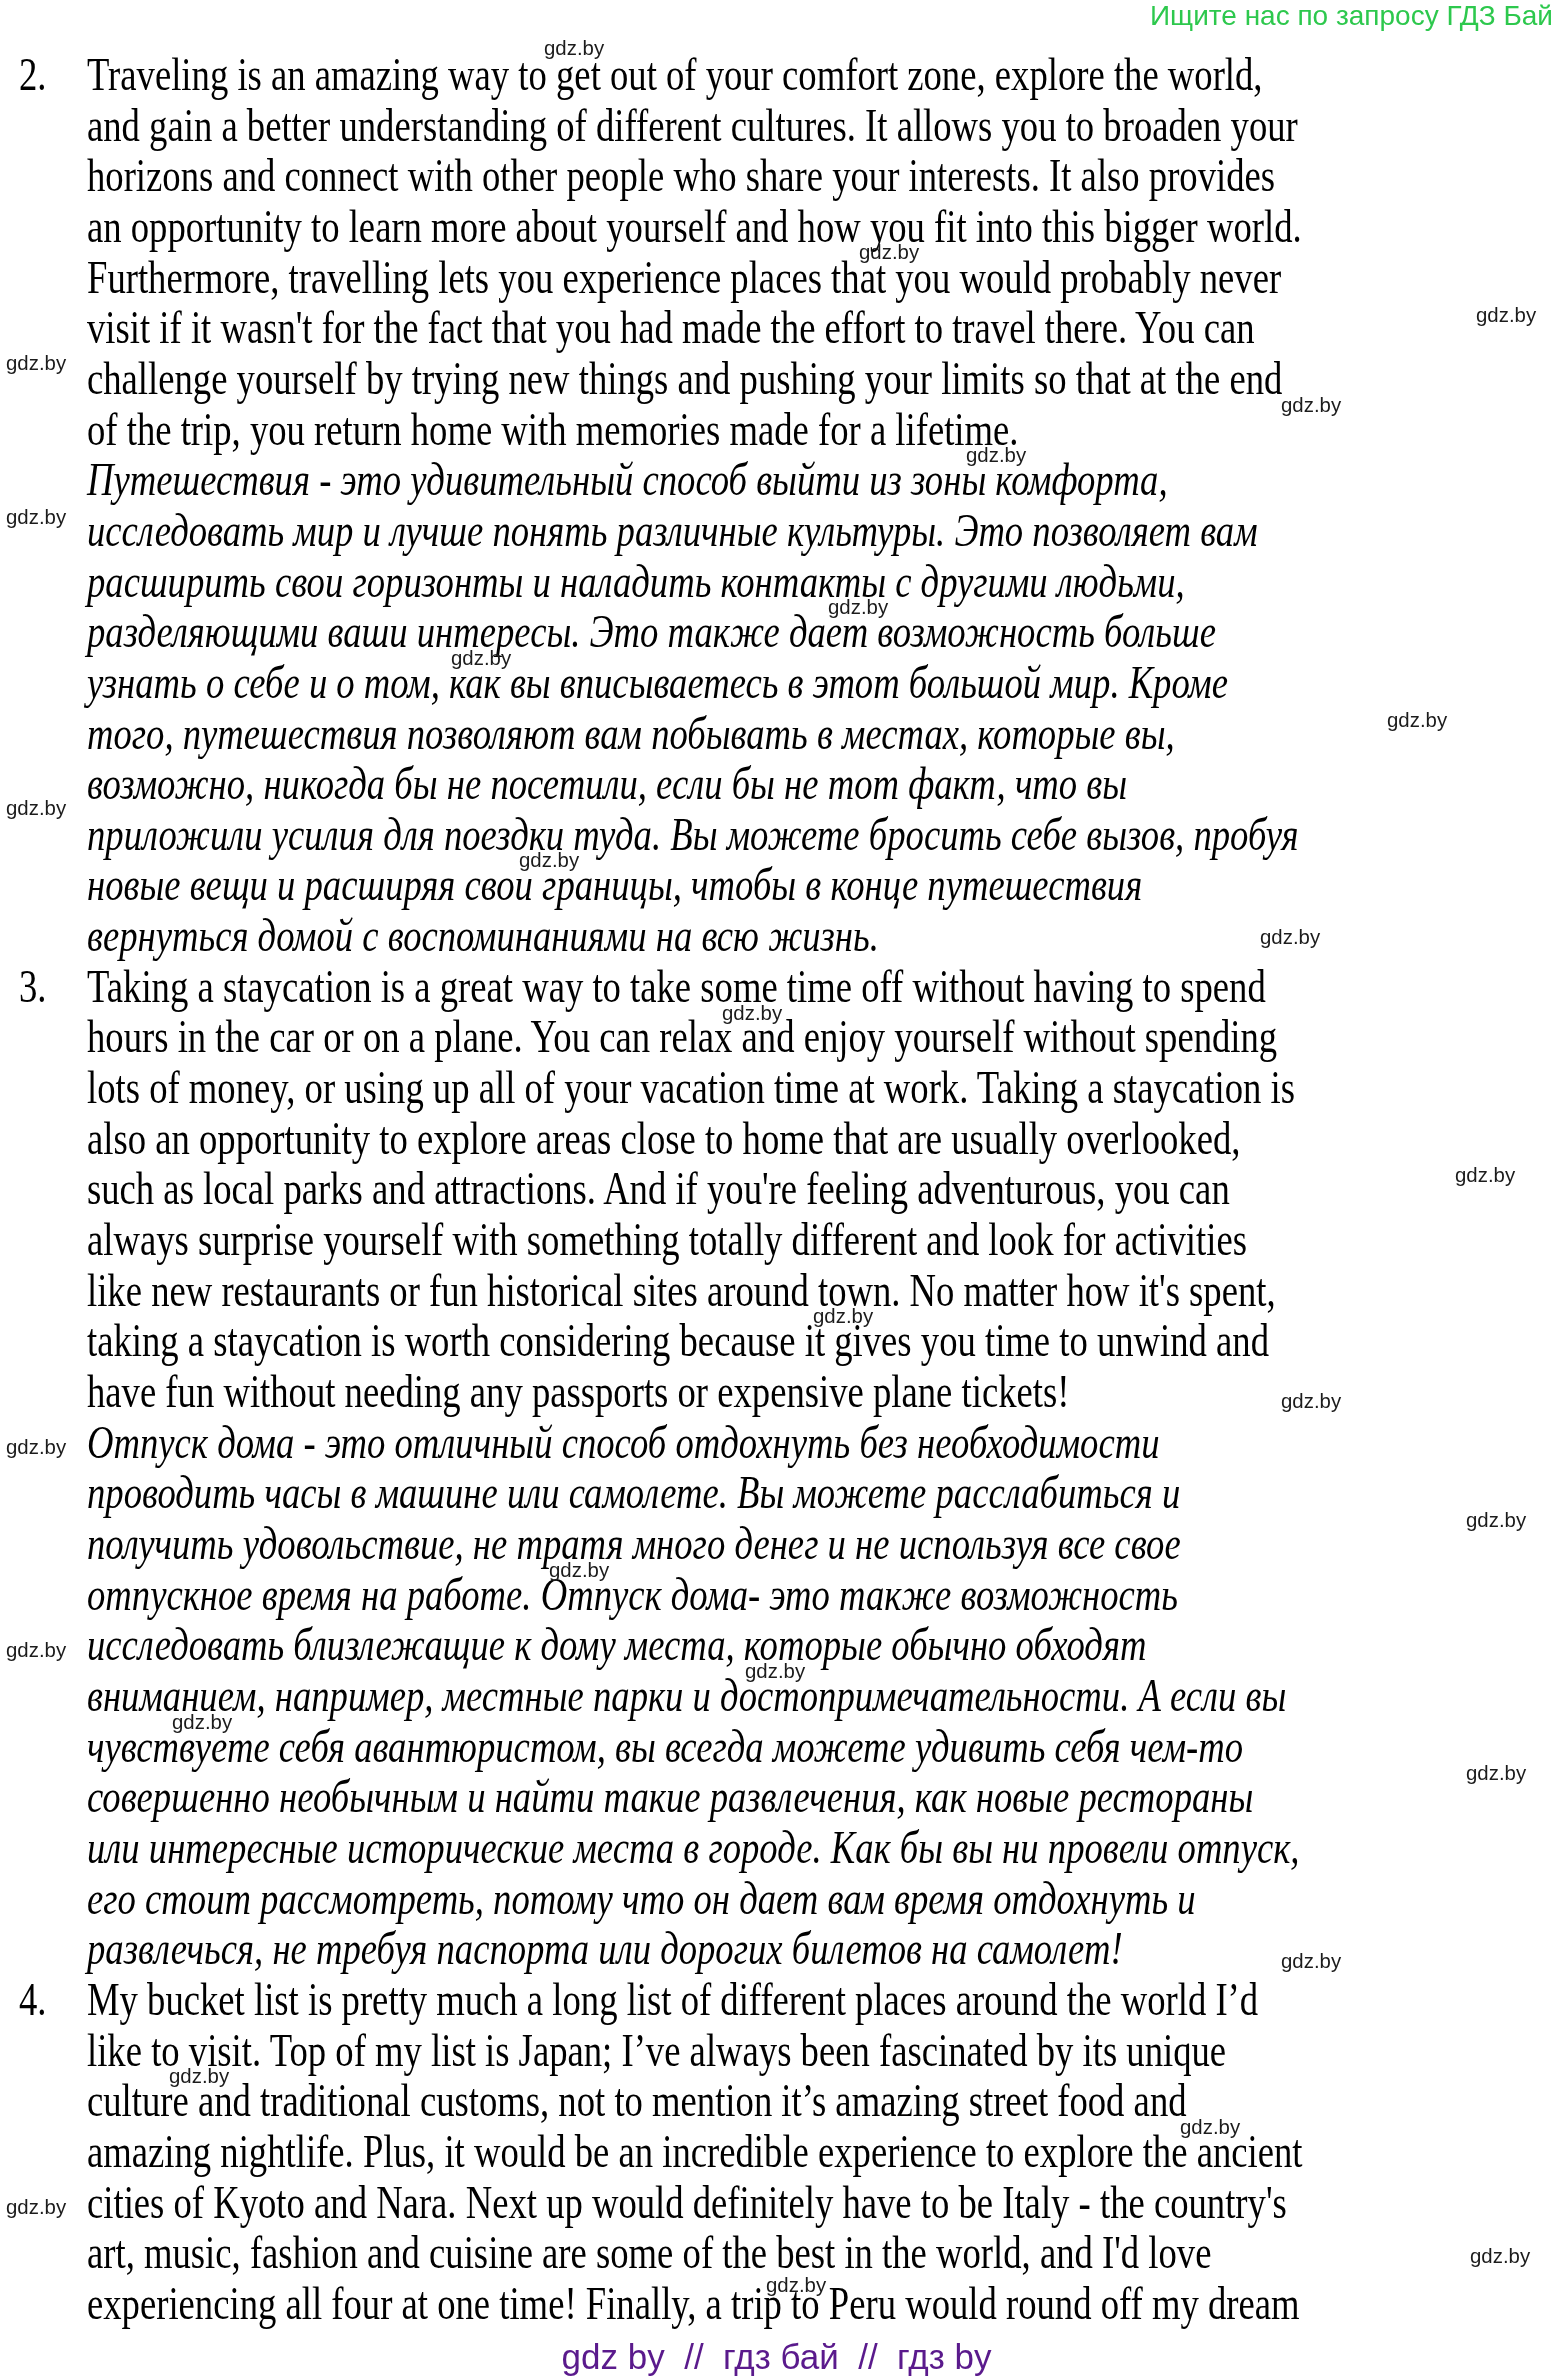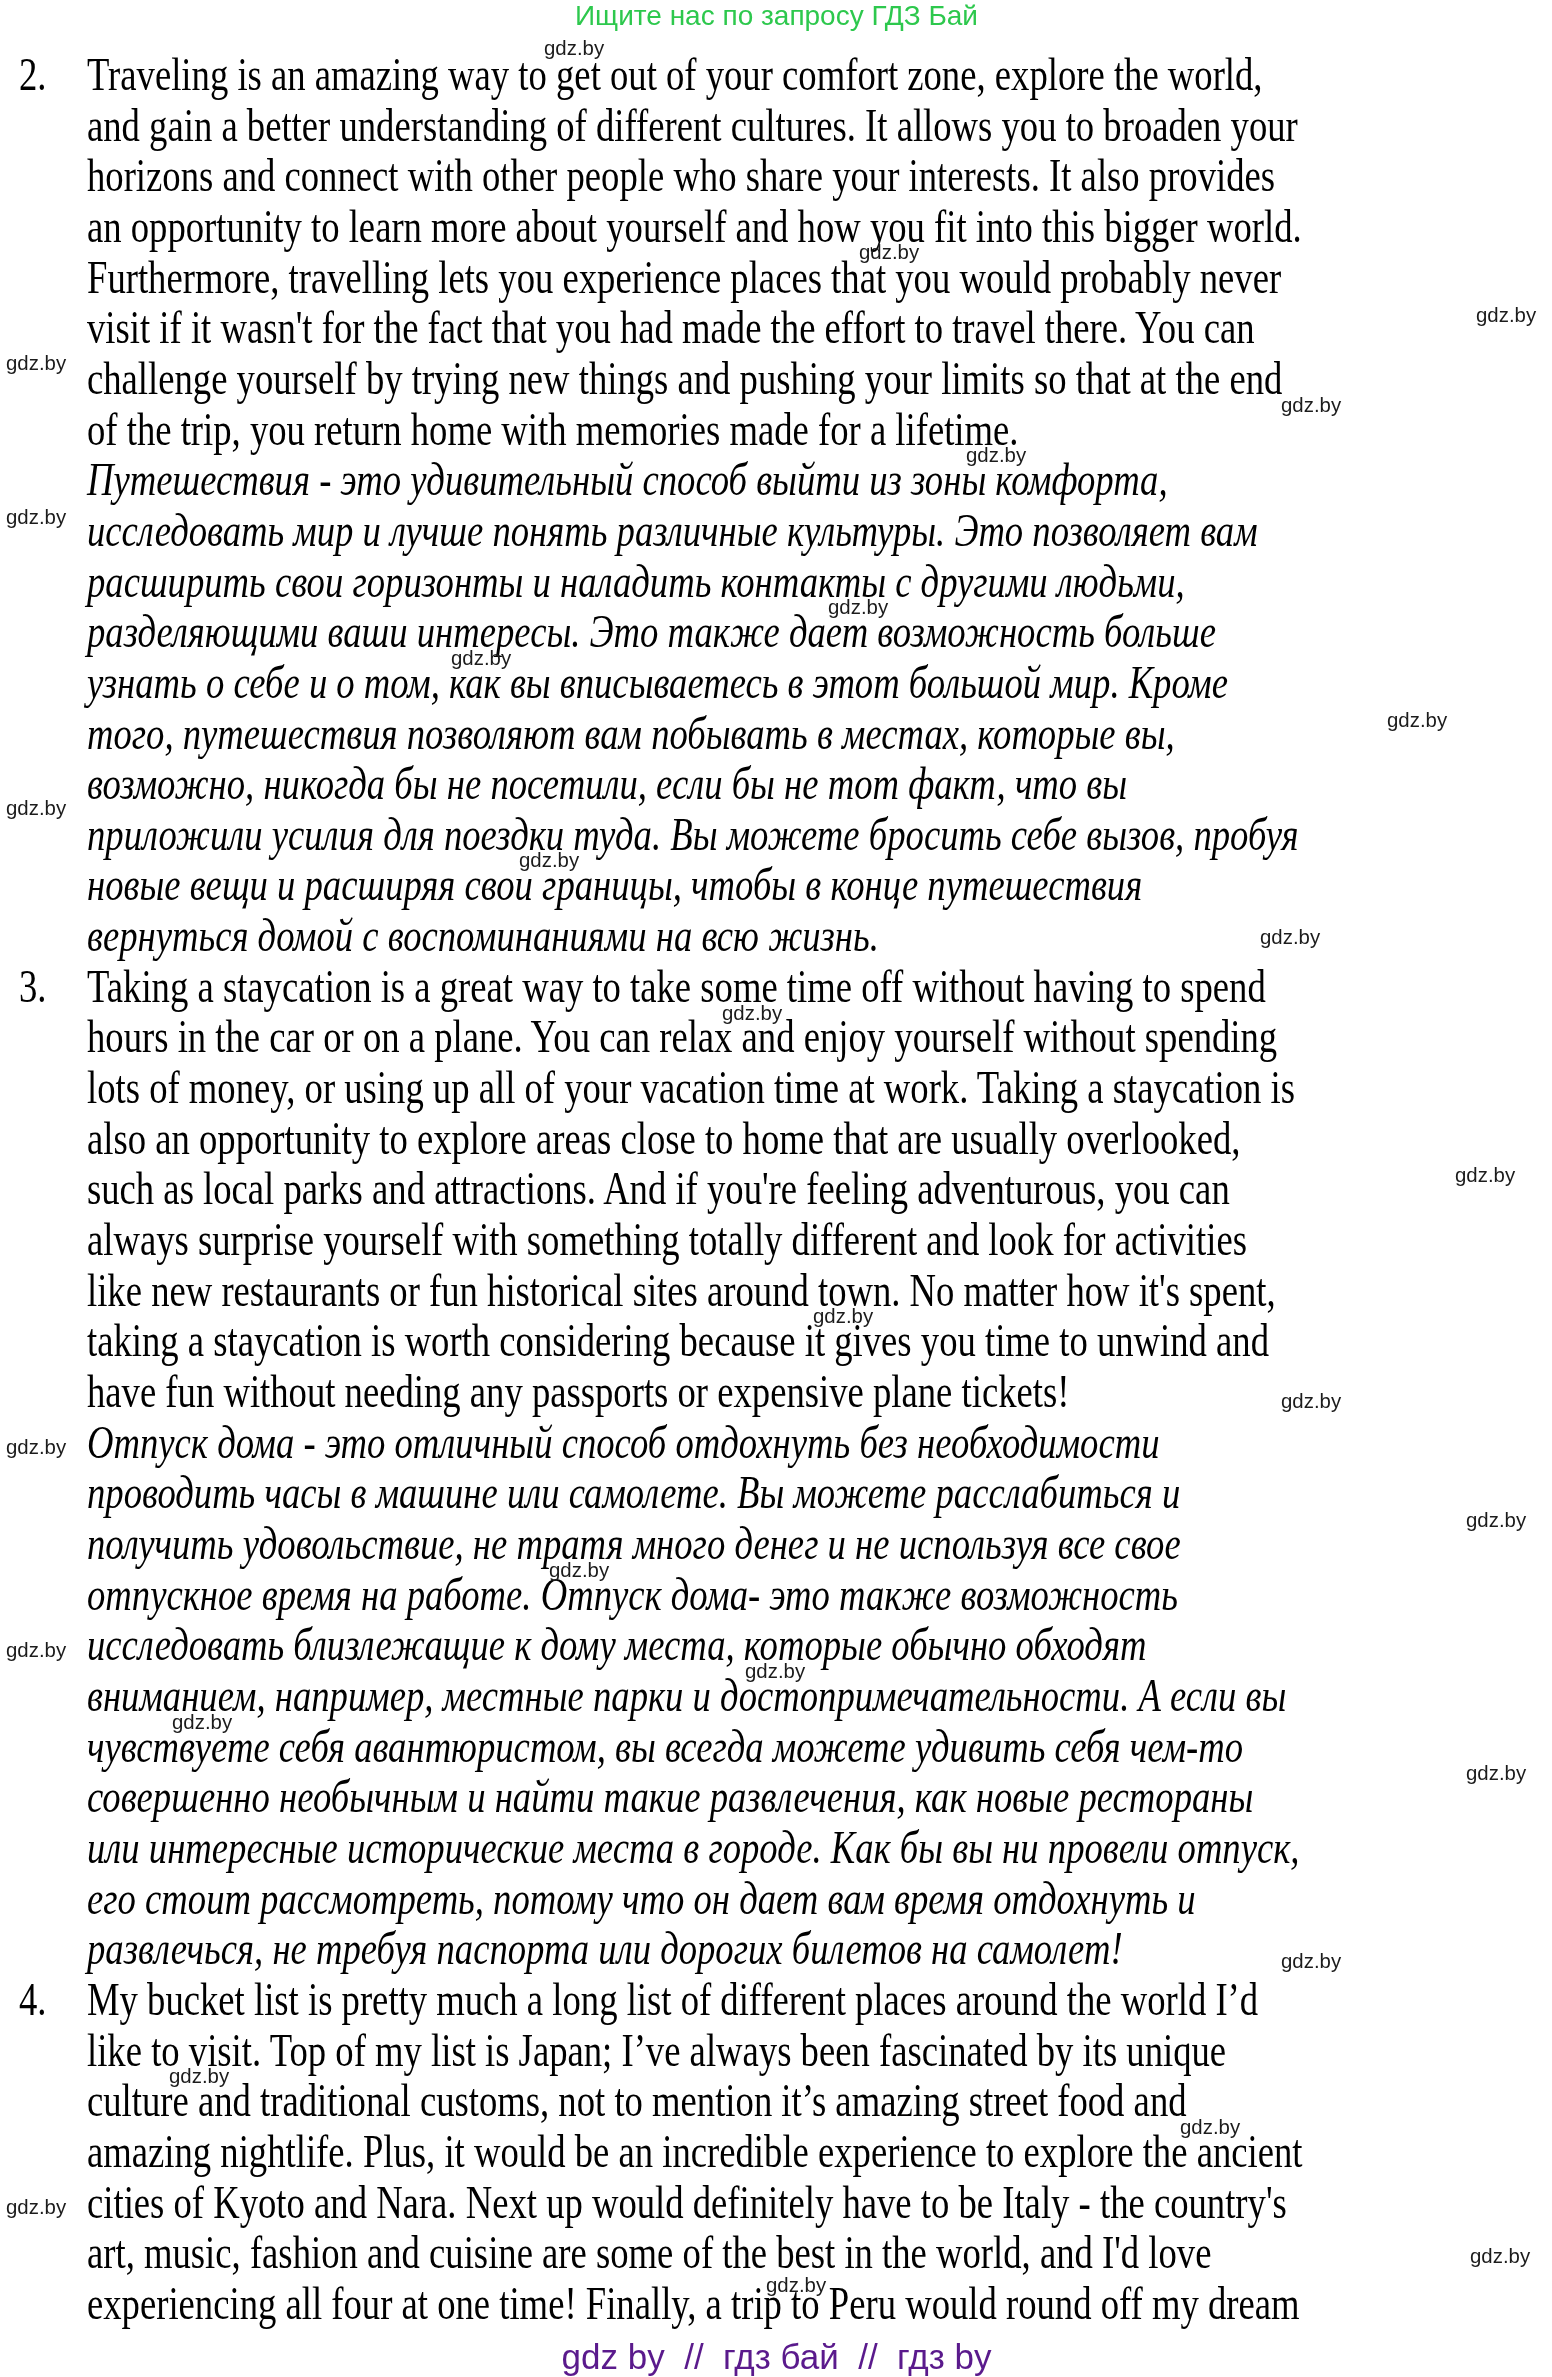--- a/index.html
+++ b/index.html
@@ -2,21 +2,21 @@
 <html style="font-size:12px"><head>
 <meta charset="utf-8">
 <style>
   html,body{margin:0;padding:0;}
   body{
     width:1553px;height:2377px;background:#ffffff;overflow:hidden;position:relative;
     font-family:"Liberation Serif",serif;color:#000;
   }
   .page{position:absolute;left:0;top:0;width:1553px;height:2377px;background:#fff;}
   .promo-header{
-    position:absolute;top:0;left:0;width:100%;text-align:center;
+    position:absolute;top:0;left:0;width:100%;text-align:right;
     font-family:"Liberation Sans",sans-serif;font-weight:500;font-size:28px;letter-spacing:0px;
   }
   .line{
     position:absolute;height:51px;line-height:51px;white-space:nowrap;
     font-size:47px;transform:scaleX(0.78);transform-origin:0 50%;
   }
   .line.ru{font-style:italic;}
   .item-number{
     position:absolute;height:51px;line-height:51px;white-space:nowrap;
     font-size:47px;transform:scaleX(0.78);transform-origin:0 50%;

